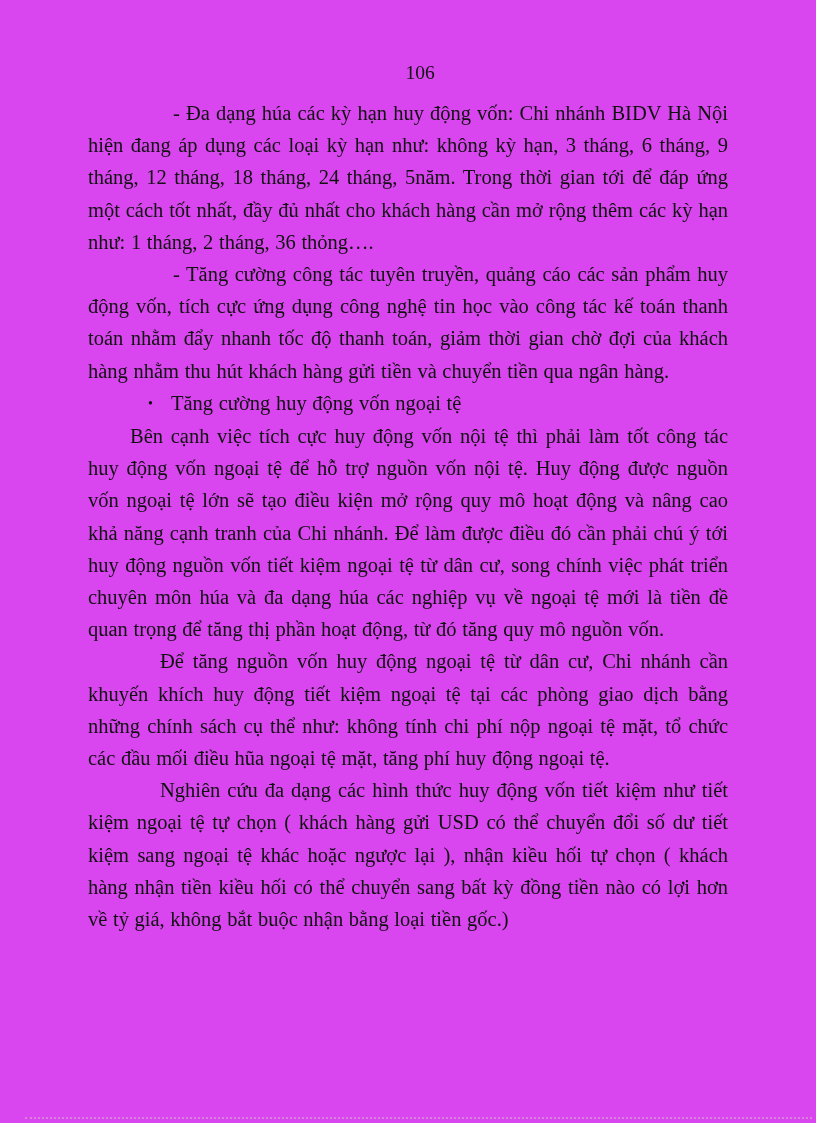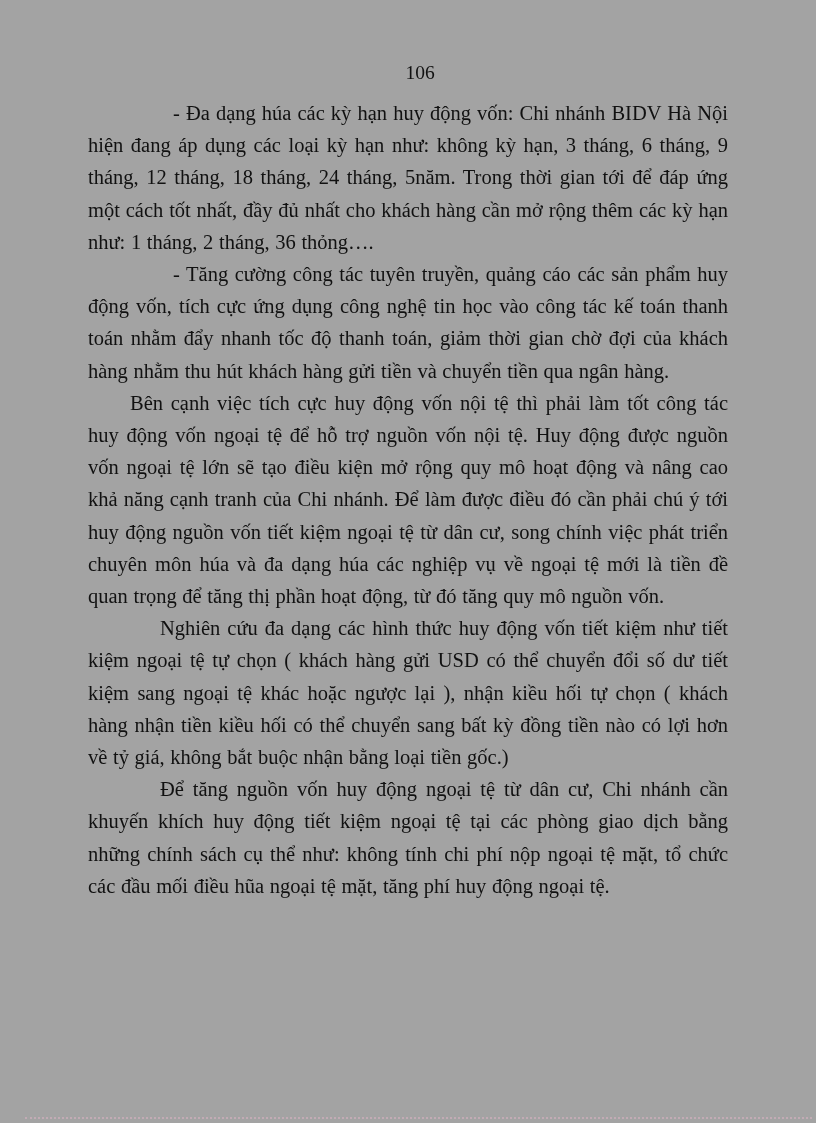--- a/index.html
+++ b/index.html
@@ -4,21 +4,21 @@
 <style>
   html, body {
     margin: 0;
     padding: 0;
     background: #ffffff;
   }
   .page {
     position: relative;
     width: 816px;
     height: 1123px;
-    background: #a3a3a3;
+    background: #d946ef;
     font-family: "Liberation Serif", serif;
     color: #111111;
     overflow: hidden;
   }
   .page-number {
     position: absolute;
     top: 62px;
     left: 100px;
     width: 640px;
     text-align: center;
@@ -64,19 +64,20 @@
 </style>
 </head>
 <body>
 
 <div class="page">
   <div class="page-number">106</div>
 
   <main class="page-body">
       <p class="para indent-dash">- Đa dạng húa các kỳ hạn huy động vốn: Chi nhánh BIDV Hà Nội hiện đang áp dụng các loại kỳ hạn như: không kỳ hạn, 3 tháng, 6 tháng, 9 tháng, 12 tháng, 18 tháng, 24 tháng, 5năm. Trong thời gian tới để đáp ứng một cách tốt nhất, đầy đủ nhất cho khách hàng cần mở rộng thêm các kỳ hạn như: 1 tháng, 2 tháng, 36 thỏng….</p>
       <p class="para indent-dash">- Tăng cường công tác tuyên truyền, quảng cáo các sản phẩm huy động vốn, tích cực ứng dụng công nghệ tin học vào công tác kế toán thanh toán nhằm đẩy nhanh tốc độ thanh toán, giảm thời gian chờ đợi của khách hàng nhằm thu hút khách hàng gửi tiền và chuyển tiền qua ngân hàng.</p>
+      <p class="para bullet"><span class="bullet-glyph">•</span><span>Tăng cường huy động vốn ngoại tệ</span></p>
       <p class="para indent-small">Bên cạnh việc tích cực huy động vốn nội tệ thì phải làm tốt công tác huy động vốn ngoại tệ để hỗ trợ nguồn vốn nội tệ. Huy động được nguồn vốn ngoại tệ lớn sẽ tạo điều kiện mở rộng quy mô hoạt động và nâng cao khả năng cạnh tranh của Chi nhánh. Để làm được điều đó cần phải chú ý tới huy động nguồn vốn tiết kiệm ngoại tệ từ dân cư, song chính việc phát triển chuyên môn húa và đa dạng húa các nghiệp vụ về ngoại tệ mới là tiền đề quan trọng để tăng thị phần hoạt động, từ đó tăng quy mô nguồn vốn.</p>
+      <p class="para indent-large">Để tăng nguồn vốn huy động ngoại tệ từ dân cư, Chi nhánh cần khuyến khích huy động tiết kiệm ngoại tệ tại các phòng giao dịch bằng những chính sách cụ thể như: không tính chi phí nộp ngoại tệ mặt, tổ chức các đầu mối điều hũa ngoại tệ mặt, tăng phí huy động ngoại tệ.</p>
       <p class="para indent-large">Nghiên cứu đa dạng các hình thức huy động vốn tiết kiệm như tiết kiệm ngoại tệ tự chọn ( khách hàng gửi USD có thể chuyển đổi số dư tiết kiệm sang ngoại tệ khác hoặc ngược lại ), nhận kiều hối tự chọn ( khách hàng nhận tiền kiều hối có thể chuyển sang bất kỳ đồng tiền nào có lợi hơn về tỷ giá, không bắt buộc nhận bằng loại tiền gốc.)</p>
-      <p class="para indent-large">Để tăng nguồn vốn huy động ngoại tệ từ dân cư, Chi nhánh cần khuyến khích huy động tiết kiệm ngoại tệ tại các phòng giao dịch bằng những chính sách cụ thể như: không tính chi phí nộp ngoại tệ mặt, tổ chức các đầu mối điều hũa ngoại tệ mặt, tăng phí huy động ngoại tệ.</p>
     </main>
 
   <div class="footer-line"></div>
 </div>
 
 </body></html>

